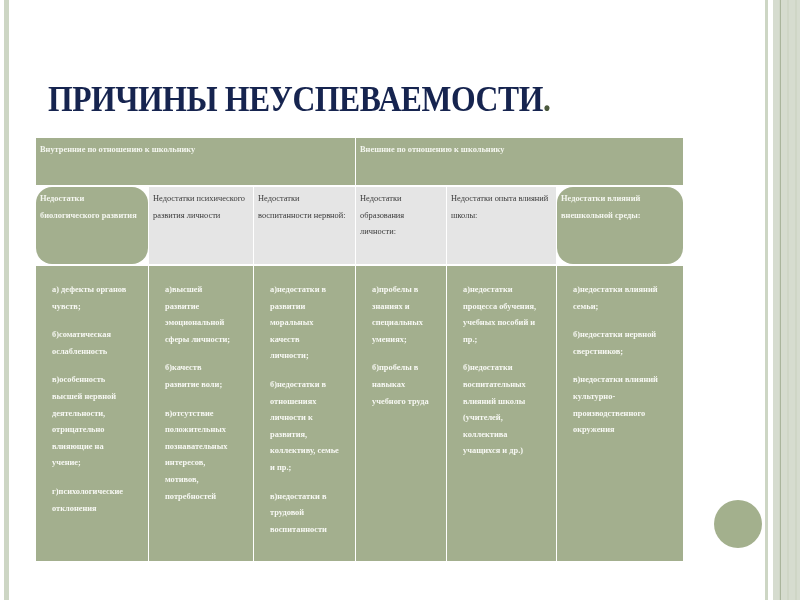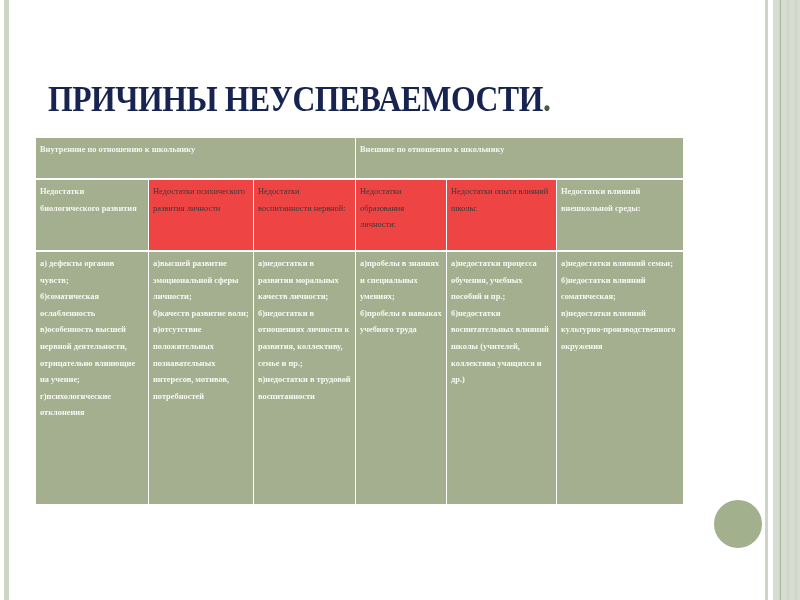--- a/index.html
+++ b/index.html
@@ -79,49 +79,50 @@
       top: 136px;
       width: 649px;
       border-collapse: separate;
       border-spacing: 1px 2px;
       background: #ffffff;
       table-layout: fixed;
       font-family: "Liberation Serif", serif;
     }
     table.causes td {
       vertical-align: top;
-      padding: 4px 4px 4px 4px;
+      padding: 4px 4px 11px 4px;
       font-size: 8.4px;
       line-height: 16.6px;
     }
     .hdr {
       background: #a3af8e;
       color: #f4f6ef;
       font-weight: bold;
       height: 32px;
     }
     .sub-light {
-      background: #ef4444;
+      background: #e5e5e5;
       color: #3a3a3a;
       height: 62px;
     }
     .sub-dark {
       background: #a3af8e;
       color: #f4f6ef;
       font-weight: bold;
       height: 62px;
+      border-radius: 16px;
     }
     .body-cell {
       background: #a3af8e;
       color: #f7f8f3;
       font-weight: bold;
       height: 244px;
     }
     .body-cell div {
-      margin: 0;
+      margin: 12px;
     }
   </style>
 </head>
 <body>
 
 <div class="slide">
   <div class="frame-left"></div>
   <div class="frame-right-thin"></div>
   <div class="frame-right-band"></div>
   <div class="frame-right-line"></div>
@@ -170,21 +171,21 @@
       <td class="body-cell">
         <div>а)пробелы в знаниях и специальных умениях;</div>
         <div>б)пробелы в навыках учебного труда</div>
       </td>
       <td class="body-cell">
         <div>а)недостатки процесса обучения, учебных пособий и пр.;</div>
         <div>б)недостатки воспитательных влияний школы (учителей, коллектива учащихся и др.)</div>
       </td>
       <td class="body-cell">
         <div>а)недостатки влияний семьи;</div>
-        <div>б)недостатки влияний соматическая;</div>
+        <div>б)недостатки нервной сверстников;</div>
         <div>в)недостатки влияний культурно-производственного окружения</div>
       </td>
     </tr>
   </tbody>
     </table>
 
   <div class="deco-circle"></div>
 </div>
 
 </body></html>

